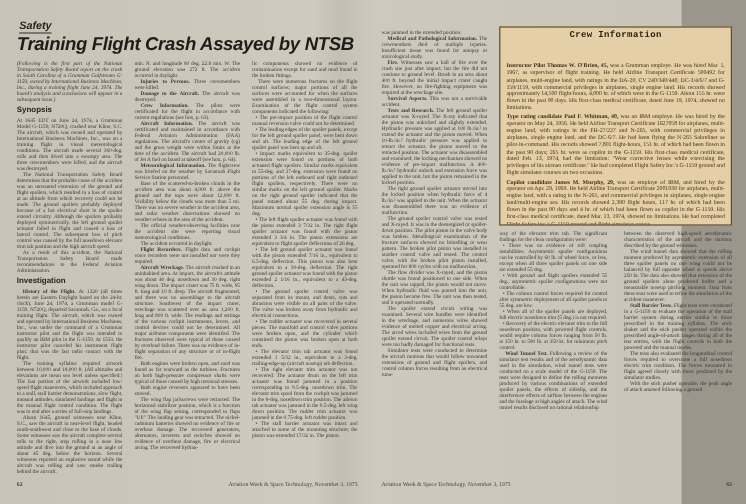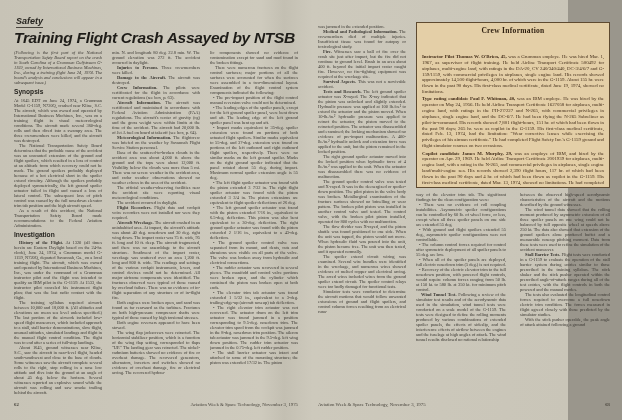--- a/index.html
+++ b/index.html
@@ -42,21 +42,21 @@
   .b-para { text-indent: 5px; }
   .b-bullet { text-indent: 3px; }
   .b-first, .b-cont { text-indent: 0; }
   .lead { font-weight: bold; }
   .crew-box {
     position: absolute; left: 416px; top: 22px; width: 194px; height: 166px;
     background: #e4cfa7; border: 1px solid #5e4a30; padding: 3px 5px 2px;
     color: #452f1b; overflow: hidden;
   }
   .crew-title {
-    font-family: Liberation Serif, serif; font-weight: bold; font-size: 7.5px;
+    font-family: Liberation Mono, monospace; font-weight: bold; font-size: 7.5px;
     text-align: center; letter-spacing: 0.3px; color: #2c1d0e; margin-bottom: 19px;
   }
   .crew-body .block { font-size: 4.9px; line-height: 5.85px; text-align: justify; letter-spacing: -0.03px; }
   .crew-body .block + .block { margin-top: 1.5px; }
   .crew-body .b-indent { text-indent: 7px; }
   .footer {
     position: absolute; top: 402px; display: flex; justify-content: space-between;
     font-size: 4.8px; line-height: 5px; color: #47433b;
   }
   .f-left  { left: 14px;  width: 284px; }

